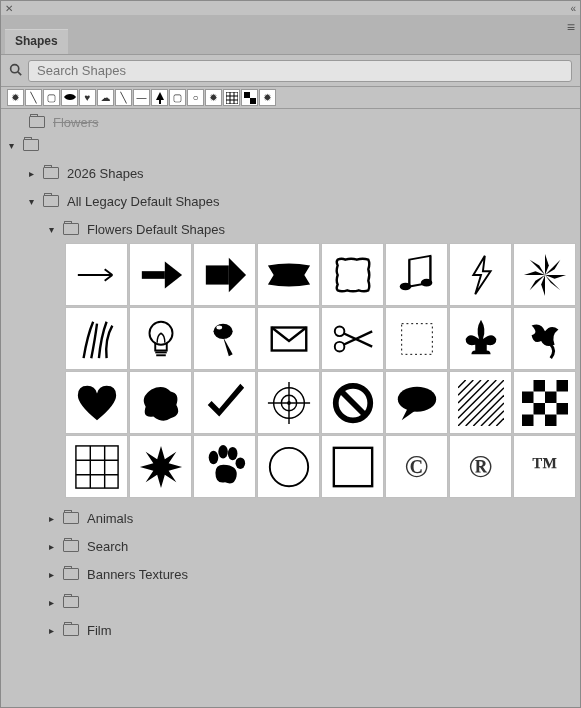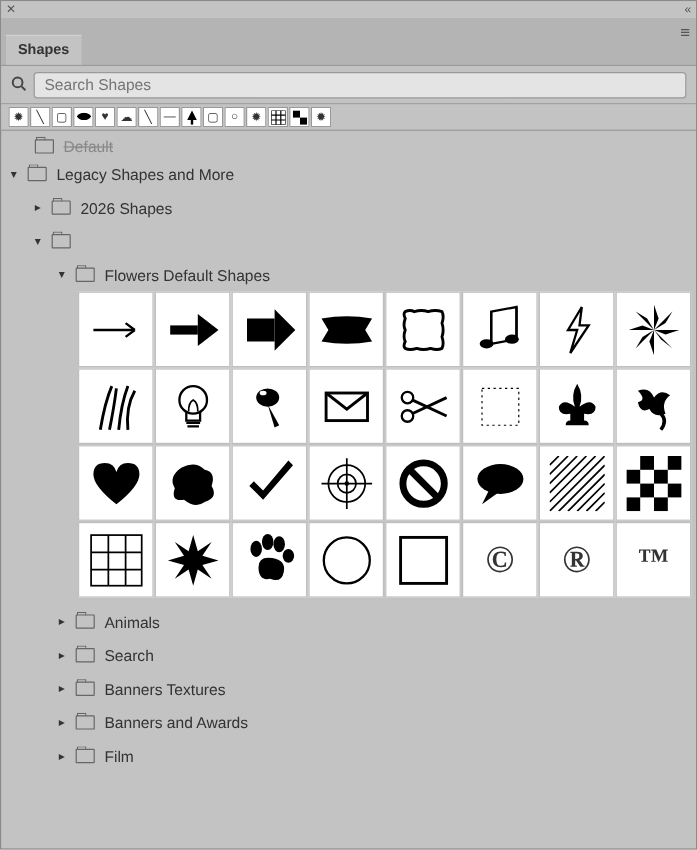--- a/index.html
+++ b/index.html
@@ -178,38 +178,38 @@
           <rect x="6" y="6" width="6" height="6"></rect>
         </svg>
       </div>
     <div class="recent-tile">✹</div>
   </div>
 
   <div class="tree">
 
     <div class="cutoff">
       <span class="folder"></span>
-      <span style="text-decoration:line-through;color:#888" class="row-label">Default</span>
+      <span style="text-decoration:line-through;color:#888" class="row-label">Flowers</span>
     </div>
 
     <div class="tree-row indent1">
       <span class="chev">▾</span>
       <span class="folder"></span>
-      <span class="row-label">Legacy Shapes and More</span>
     </div>
 
     <div class="tree-row indent2">
       <span class="chev">▸</span>
       <span class="folder"></span>
       <span class="row-label">2026 Shapes</span>
     </div>
 
     <div class="tree-row indent2">
       <span class="chev">▾</span>
       <span class="folder"></span>
+      <span class="row-label">All Legacy Default Shapes</span>
     </div>
 
     <div class="tree-row indent3">
       <span class="chev">▾</span>
       <span class="folder"></span>
       <span class="row-label">Flowers Default Shapes</span>
     </div>
 
     <div class="grid">
       <div class="tile">
@@ -441,21 +441,20 @@
       <span class="row-label">Search</span>
     </div>
     <div class="tree-row indent4">
       <span class="chev">▸</span>
       <span class="folder"></span>
       <span class="row-label">Banners Textures</span>
     </div>
     <div class="tree-row indent4">
       <span class="chev">▸</span>
       <span class="folder"></span>
-      <span class="row-label">Banners and Awards</span>
     </div>
     <div class="tree-row indent4">
       <span class="chev">▸</span>
       <span class="folder"></span>
       <span class="row-label">Film</span>
     </div>
 
   </div>
 </div>
 

